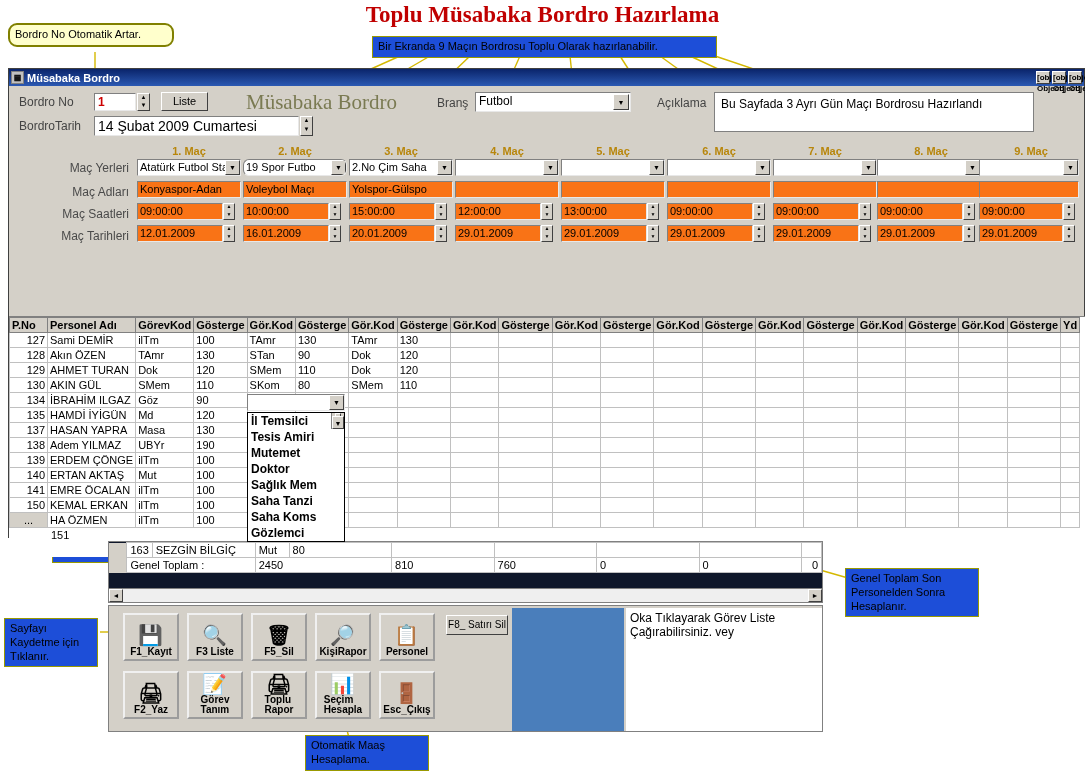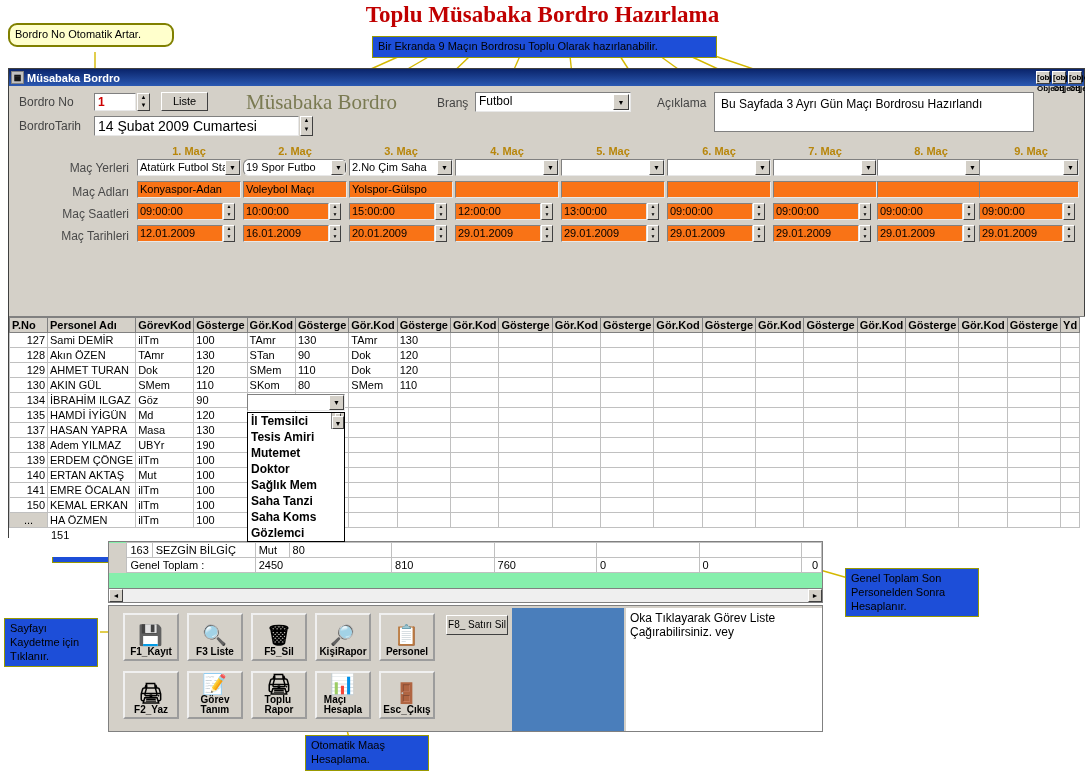--- a/index.html
+++ b/index.html
@@ -154,21 +154,21 @@
     position:absolute; right:0; top:0; width:13px; bottom:0; background:#d4d0c8;
     border-left:1px solid #808080;
   }
   .dl-scroll i {
     display:block; height:13px; line-height:13px; text-align:center; font-size:7px; font-style:normal;
     background:#d4d0c8; border:1px solid #fff; border-right-color:#404040; border-bottom-color:#404040;
   }
   .dl-scroll i.bot { position:absolute; bottom:0; left:0; right:0; }
 
   
-  .totals { position:absolute; left:108px; top:541px; width:715px; height:59px; background:#86efac;
+  .totals { position:absolute; left:108px; top:541px; width:715px; height:59px; background:#0f172a;
             border:1px solid #808080; }
   table.tt { border-collapse:collapse; font-size:11px; table-layout:fixed; }
   table.tt td { border:1px solid #c0c0c0; height:15px; padding:0 3px; background:#fff; white-space:nowrap; }
 
   .hscroll { position:absolute; left:108px; top:588px; width:715px; height:15px;
              background:#d4d0c8; border:1px solid #808080; display:flex; }
   .hscroll .sb { width:14px; background:#d4d0c8; border:1px solid #fff;
                  border-right-color:#404040; border-bottom-color:#404040;
                  font-size:7px; text-align:center; line-height:11px; }
   .hscroll .trough { flex:1; background:#efefef; }
@@ -884,20 +884,20 @@
     <span style="white-space:pre-line; line-height:1">Görev
 Tanım</span>
   </div>
   <div class="bigbtn" style="left:142px; top:65px;">
     <span class="gl">🖨</span>
     <span style="white-space:pre-line; line-height:1">Toplu
 Rapor</span>
   </div>
   <div class="bigbtn" style="left:206px; top:65px;">
     <span class="gl">📊</span>
-    <span style="white-space:pre-line; line-height:1">Maçı
+    <span style="white-space:pre-line; line-height:1">Seçim
 Hesapla</span>
   </div>
   <div class="bigbtn" style="left:270px; top:65px;">
     <span class="gl">🚪</span>
     <span>Esc_Çıkış</span>
   </div>
 </div>
 
 </body></html>

